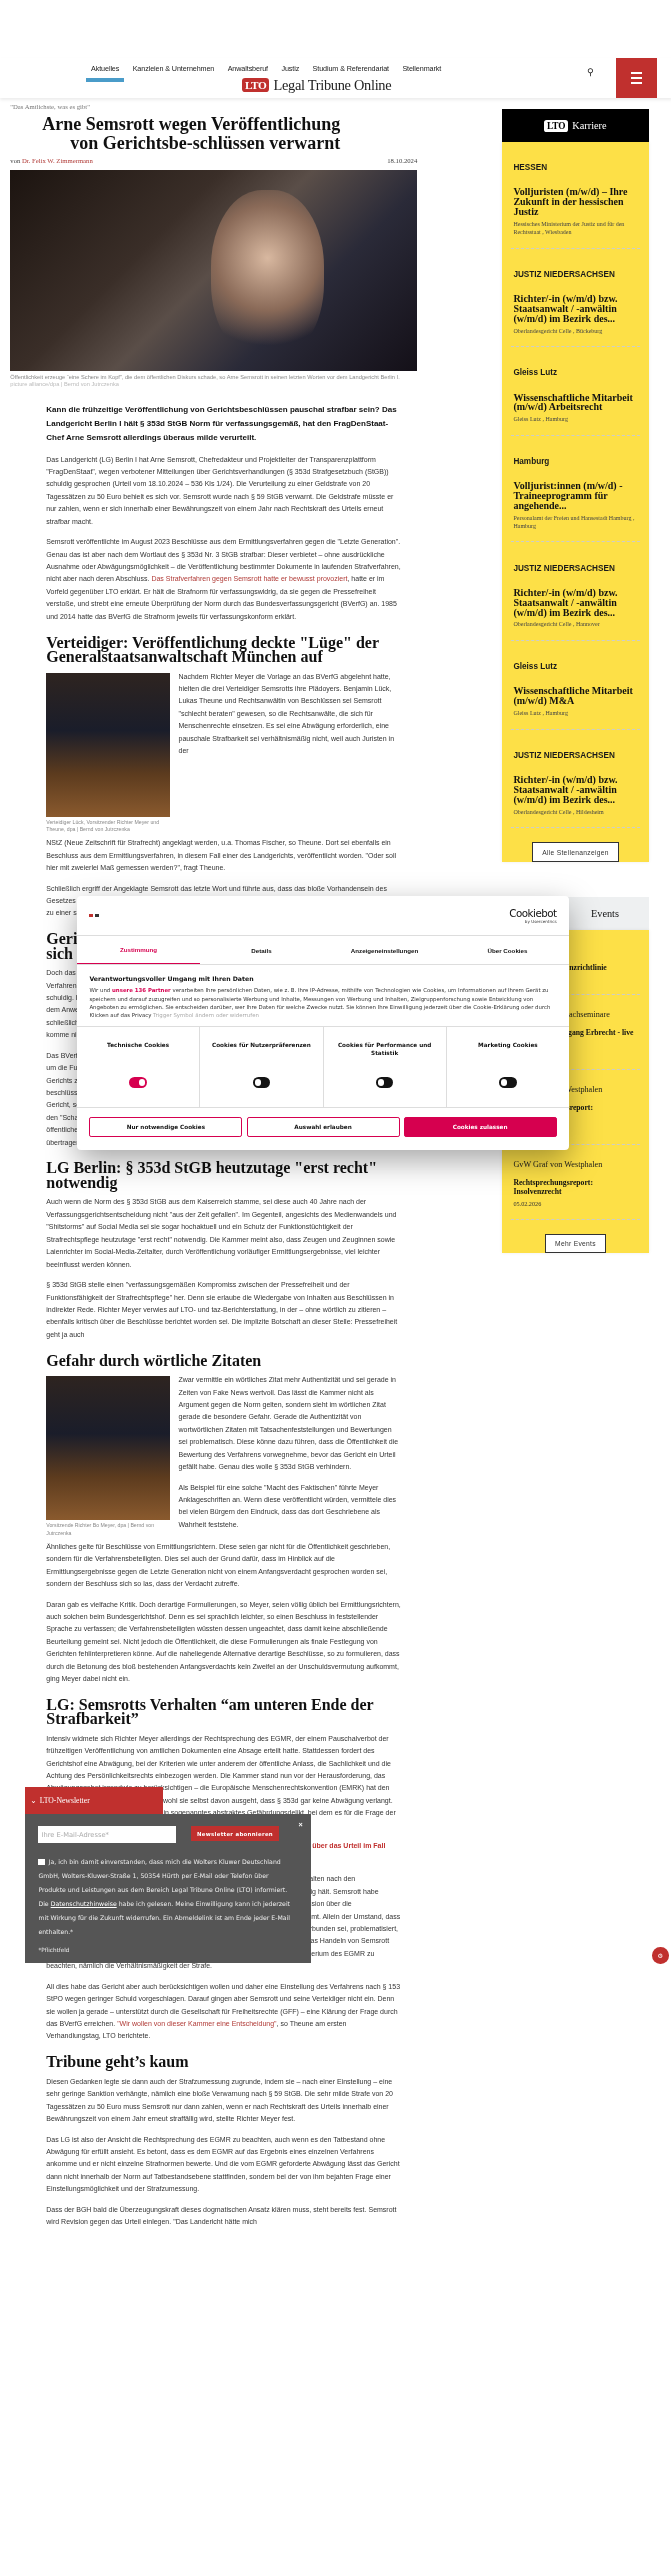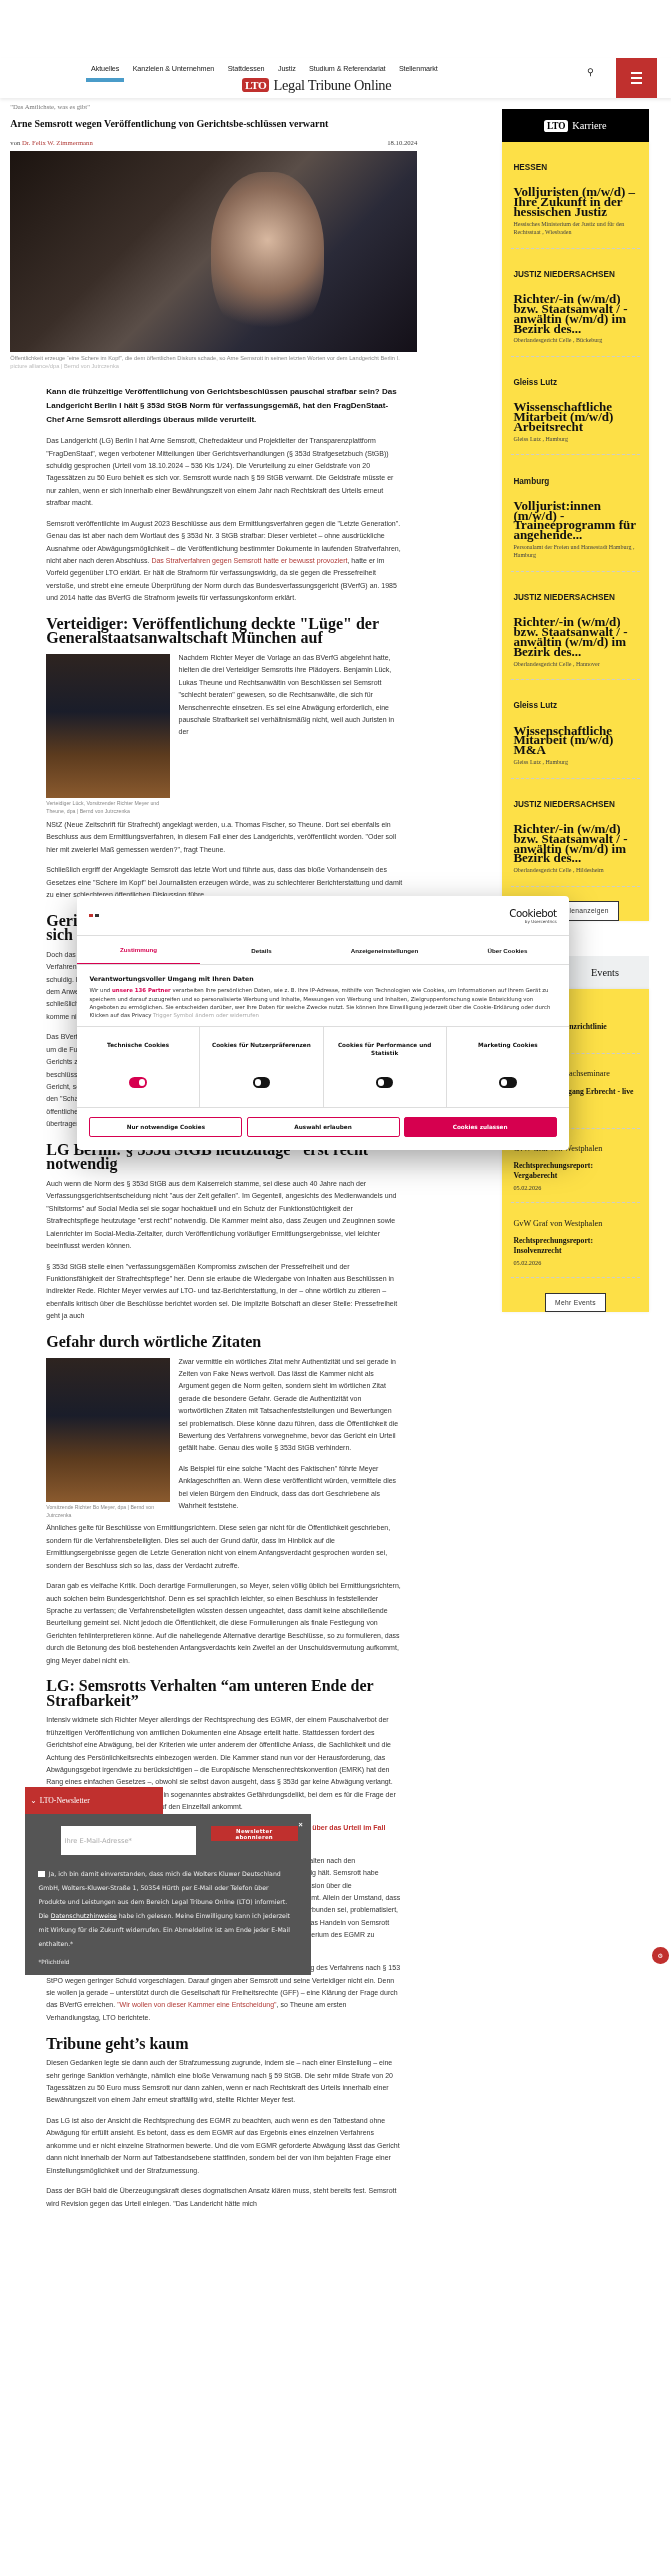--- a/index.html
+++ b/index.html
@@ -15,21 +15,21 @@
   .logo { position: absolute; left: 242px; top: 18.5px; display: flex; align-items: center; gap: 4.1px; }
   .logo-badge { background: #c0302e; color: #fff; font-family: "Liberation Serif", serif; font-size: 11.3px; font-weight: bold; padding: 1px 3.1px; border-radius: 3.1px; letter-spacing: -0.5px; }
   .logo-text { font-family: "Liberation Serif", serif; font-size: 14.4px; color: #222; letter-spacing: -0.3px; }
   .search-btn { position: absolute; left: 587px; top: 8.2px; font-size: 9.3px; color: #222; background: none; border: none; }
   .menu-btn { position: absolute; left: 616px; top: 0; width: 41px; height: 40px; background: #c0302e; border: none; display: flex; flex-direction: column; justify-content: center; align-items: center; gap: 3.6px; }
   .menu-btn span { display: block; width: 11.3px; height: 1.5px; background: #fff; }
 
   
   .main { position: absolute; top: 103px; left: 10.3px; width: 407px; }
   .kicker { font-family: "Liberation Serif", serif; font-size: 6.7px; color: #777; margin-bottom: 5.2px; }
-  .title { font-family: "Liberation Serif", serif; font-size: 10px; font-weight: bold; line-height: 18.5px; color: #111; margin-bottom: 5.2px; max-width: 330px; }
+  .title { font-family: "Liberation Serif", serif; font-size: 18px; font-weight: bold; line-height: 18.5px; color: #111; margin-bottom: 5.2px; max-width: 330px; text-align: right; }
   .byline-row { display: flex; justify-content: space-between; width: 407px; font-family: "Liberation Serif", serif; font-size: 6.7px; color: #444; margin-bottom: 5.2px; }
   .byline-row a { color: #b03a36; text-decoration: none; }
   .hero { width: 407px; height: 201px; background: linear-gradient(135deg, #1c1410 0%, #3a2e28 35%, #5a4e48 50%, #2a2a38 70%, #141018 100%); position: relative; overflow: hidden; }
   .hero::after { content: ""; position: absolute; left: 201px; top: 20.6px; width: 113px; height: 170px; border-radius: 45%; background: radial-gradient(circle at 50% 40%, #d8b8a0 0%, #8a6a58 45%, rgba(40,30,30,0) 75%); }
   .caption { font-family: "Liberation Sans", sans-serif; font-size: 5.7px; color: #888; line-height: 7.7px; margin: 3.1px 0 14.4px; }
   .caption .credit { color: #bbb; }
 
   .article { padding-left: 36px; width: 392px; font-family: "Liberation Sans", sans-serif; font-size: 7px; line-height: 12.4px; color: #333; }
   .lead { font-weight: bold; font-size: 8px; line-height: 14px; color: #111; margin-bottom: 7.2px; }
   .article p { margin-bottom: 8.2px; }
@@ -42,21 +42,21 @@
   .clear { clear: both; }
 
   
   .sidebar { position: absolute; left: 502px; top: 109px; width: 147px; }
   .side-head { background: #000; height: 33px; display: flex; justify-content: center; align-items: center; gap: 4.1px; }
   .side-head .b { background: #fff; color: #000; font-family: "Liberation Serif", serif; font-weight: bold; font-size: 9.3px; padding: 1px 2.6px; border-radius: 2.6px; }
   .side-head .t { color: #fff; font-family: "Liberation Serif", serif; font-size: 10.3px; }
   .side-box { background: #fde047; box-shadow: 0 0 3.1px rgba(0,0,0,0.08); padding: 0 9.3px; }
   .job { border-bottom: 0.5px dashed #ccc; padding: 11.3px 2.1px 11.3px; }
   .job-logo { height: 29px; display: flex; align-items: center; margin-bottom: 5.2px; font-family: "Liberation Sans", sans-serif; font-weight: bold; }
-  .job-title { font-family: "Liberation Serif", serif; font-weight: bold; font-size: 13px; line-height: 9.8px; color: #111; margin-bottom: 3.1px; }
+  .job-title { font-family: "Liberation Serif", serif; font-weight: bold; font-size: 10px; line-height: 9.8px; color: #111; margin-bottom: 3.1px; }
   .job-company { font-family: "Liberation Serif", serif; font-size: 6px; line-height: 8.2px; color: #444; }
   .btn-outline { display: block; margin: 14.4px auto; border: 1.5px solid #333; background: #fff; font-family: "Liberation Sans", sans-serif; font-size: 6.7px; color: #333; padding: 5.2px 9.3px; letter-spacing: 0.3px; }
   .side-head.events { background: #eef0f1; }
   .side-head.events .b { background: #c0302e; color: #fff; }
   .side-head.events .t { color: #111; margin-left: 31px; }
   .event { border-bottom: 0.5px dashed #ccc; padding: 11.3px 2.1px; }
   .event-logo { height: 17.5px; display: flex; align-items: center; margin-bottom: 4.1px; font-family: "Liberation Serif", serif; }
   .event-title { font-family: "Liberation Serif", serif; font-weight: bold; font-size: 7.7px; line-height: 9.8px; color: #111; margin-bottom: 3.1px; }
   .event-date { font-family: "Liberation Serif", serif; font-size: 6.2px; color: #333; }
 
@@ -88,40 +88,40 @@
   .cookie-buttons { display: flex; gap: 4.1px; padding: 8.2px 12.4px 12.4px; }
   .cookie-buttons button { flex: 1; height: 20.6px; border-radius: 2.1px; border: 1px solid #d6004f; background: #fff; font-weight: bold; font-size: 5.7px; color: #111; font-family: "DejaVu Sans", sans-serif; }
   .cookie-buttons button.primary { background: #d6004f; color: #fff; }
 
   
   .newsletter { position: absolute; left: 25px; top: 1787px; width: 286px; z-index: 9; font-family: "DejaVu Sans", sans-serif; }
   .nl-tab { width: 138px; height: 27px; background: #c0302e; color: #fff; display: flex; align-items: center; padding-left: 5.2px; gap: 3.1px; font-family: "Liberation Serif", serif; font-size: 7.7px; border: none; }
   .nl-body { background: #555; padding: 12.4px 13.4px 10.3px; position: relative; }
   .nl-close { position: absolute; right: 8.2px; top: 6.2px; color: #fff; font-weight: bold; font-size: 7.2px; background: none; border: none; }
   .nl-row { display: flex; gap: 14.4px; margin-bottom: 11.3px; }
-  .nl-input { width: 138px; height: 29px; border: none; padding: 0 3.1px; font-size: 6.7px; color: #999; font-family: "DejaVu Sans", sans-serif; margin-left: 23px; }
+  .nl-input { width: 138px; height: 17px; border: none; padding: 0 3.1px; font-size: 6.7px; color: #999; font-family: "DejaVu Sans", sans-serif; }
   .nl-input::placeholder { color: #aaa; }
   .nl-submit { background: #c0302e; color: #fff; border: none; font-size: 5.4px; font-weight: bold; height: 15px; padding: 0 6.2px; letter-spacing: 0.3px; font-family: "DejaVu Sans", sans-serif; }
   .nl-consent { color: #eee; font-size: 6.2px; line-height: 14px; }
   .nl-check { width: 6.2px; height: 6.2px; display: inline-block; background: #fff; vertical-align: middle; margin-right: 2.1px; border: none; }
   .nl-consent a { color: #fff; text-decoration: underline; }
   .nl-required { color: #eee; font-size: 5.7px; margin-top: 8.2px; }
 
   .float-badge { position: absolute; left: 652px; top: 1947px; width: 16.5px; height: 16.5px; border-radius: 50%; background: #c0302e; border: none; color: #fff; font-size: 6.2px; }
 </style>
 </head>
 <body>
 
 <div class="top-space"></div>
 
 <header class="header">
   <nav class="nav">
     <a href="#" class="active">Aktuelles</a>
     <a href="#">Kanzleien &amp; Unternehmen</a>
-    <a href="#">Stattdessen</a>
+    <a href="#">Anwaltsberuf</a>
     <a href="#">Justiz</a>
     <a href="#">Studium &amp; Referendariat</a>
     <a href="#">Stellenmarkt</a>
   </nav>
   <div class="logo">
     <span class="logo-badge">LTO</span>
     <span class="logo-text">Legal Tribune Online</span>
   </div>
   <button class="search-btn">⚲</button>
   <button class="menu-btn">

